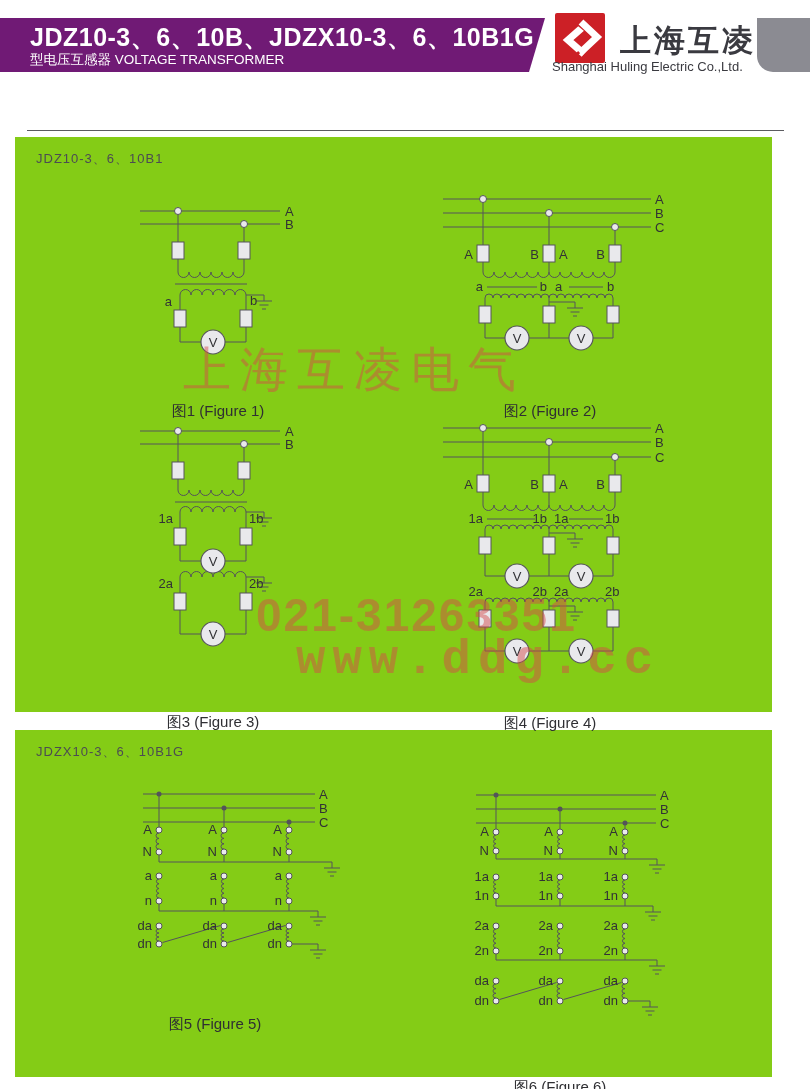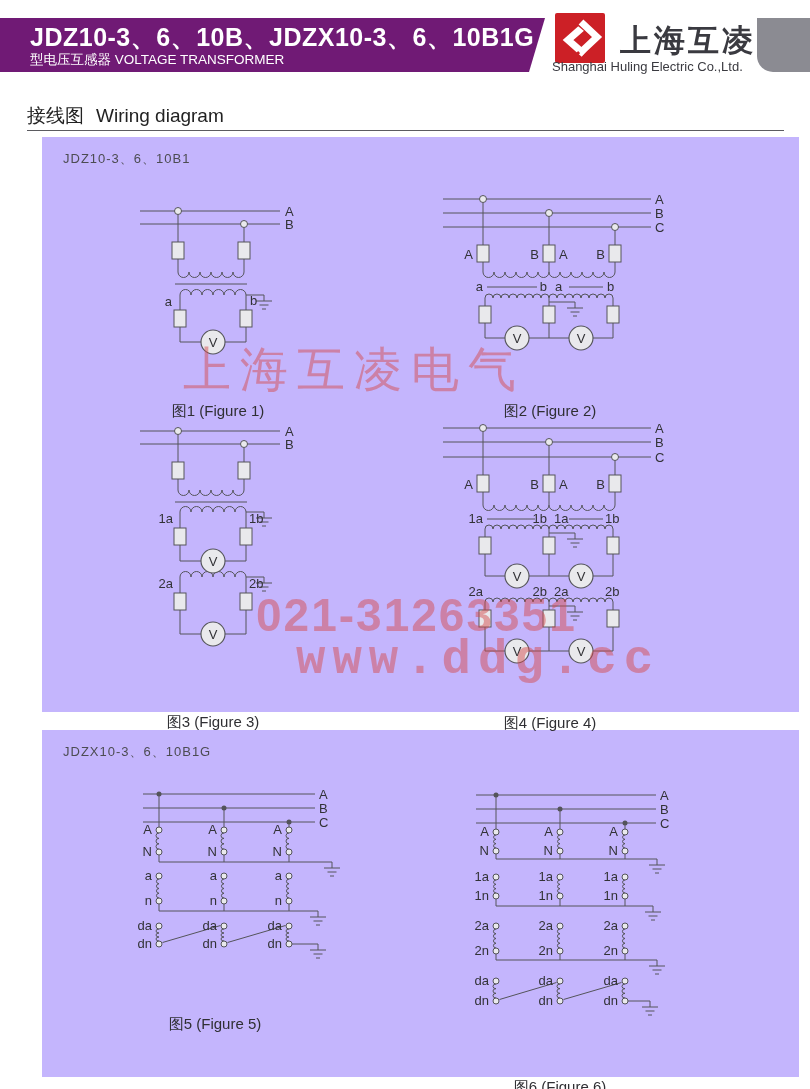--- a/index.html
+++ b/index.html
@@ -13,21 +13,21 @@
   .band-right{position:absolute;left:757px;top:18px;width:53px;height:54px;background:#8b8b92;
         border-bottom-left-radius:16px;}
   .logo-mark{position:absolute;left:555px;top:13px;}
   .logo-brand{position:absolute;left:612px;top:20px;font-size:31px;font-weight:bold;color:#3a3a40;letter-spacing:3px;white-space:nowrap;margin-left:8px;}
   .logo-co{position:absolute;left:552px;top:59px;font-size:13px;color:#3a3a40;white-space:nowrap;}
   
   .sec-title{position:absolute;left:27px;top:103px;font-size:19px;color:#222;}
   .sec-title .en{margin-left:12px;}
   .sec-rule{position:absolute;left:27px;top:130px;width:757px;height:1px;background:#5b5b60;}
   
-  .panel{position:absolute;left:42px;width:757px;background:#c4b5fd;}
+  .panel{position:absolute;left:15px;width:757px;background:#84cc16;}
   .panel1{top:137px;height:575px;}
   .panel2{top:730px;height:347px;}
   .panel-label{position:absolute;left:21px;top:13px;font-size:13px;color:#4c4c52;letter-spacing:1px;}
   
   svg.fig{position:absolute;overflow:visible;}
   .w{stroke:#54545a;stroke-width:1;fill:none;}
   .fz{fill:#e9e9ec;stroke:#54545a;stroke-width:1;}
   .tap{fill:#e9e9ec;stroke:#54545a;stroke-width:1;}
   .dot{fill:#54545a;stroke:none;}
   .term{fill:#e9e9ec;stroke:#54545a;stroke-width:1;}
@@ -66,23 +66,20 @@
   <svg class="logo-mark" width="50" height="50">
     <rect x="0" y="0" width="50" height="50" rx="2" fill="#cc2026"></rect>
     <polyline points="29,13 13,27 29,41" fill="none" stroke="#fff" stroke-width="7"></polyline>
     <polyline points="23,11 40,25 22,41" fill="none" stroke="#cc2026" stroke-width="3"></polyline>
     <polyline points="26,9 42,24 25,40" fill="none" stroke="#fff" stroke-width="7"></polyline>
   </svg>
   <div class="logo-brand">上海互凌</div>
   <div class="logo-co">Shanghai Huling Electric Co.,Ltd.</div>
 
   
-  <div class="sec-title">
-    <span>接线图</span><span class="en">Wiring diagram</span>
-  </div>
   <div class="sec-rule"></div>
 
   
   <div class="panel panel1">
     <div class="panel-label">JDZ10-3、6、10B1</div>
   </div>
   
   <div class="panel panel2">
     <div class="panel-label">JDZX10-3、6、10B1G</div>
   </div>

